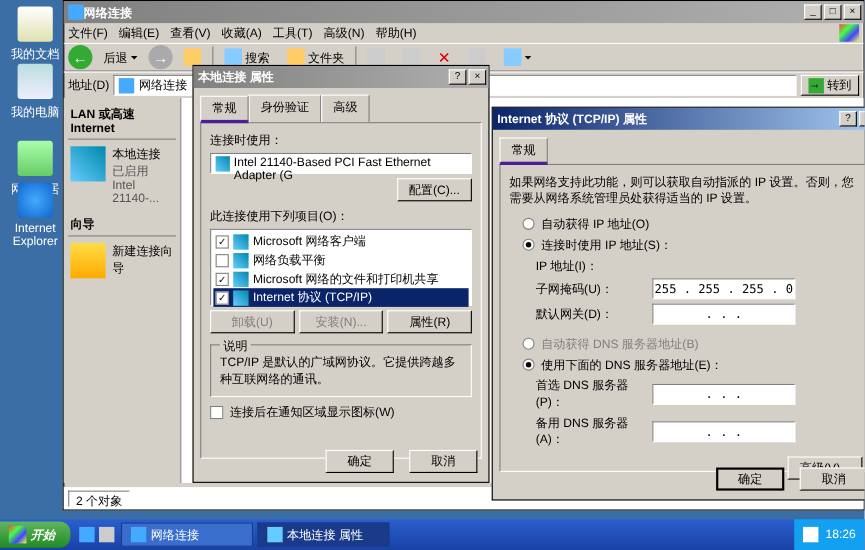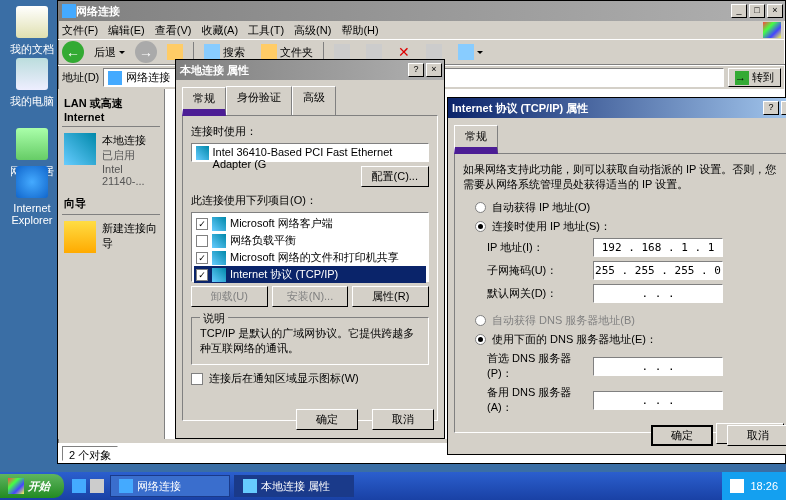--- a/index.html
+++ b/index.html
@@ -28,21 +28,21 @@
 .left{width:107px;background:#d4d0c8;border-right:1px solid #808080;padding:4px}
 .left .hdr{font-weight:bold;padding:3px 2px;border-bottom:1px solid #808080}
 .lc{display:flex;gap:6px;padding:6px 2px}
 .lc .icn{width:32px;height:32px;flex-shrink:0}
 .right{flex:1;background:#fff;padding:4px}
 .statusbar{position:absolute;bottom:0;left:0;right:0;height:20px;background:#ffffff;border-top:1px solid #fff;padding:2px 4px;display:flex}
 .statusbar span{border:1px solid #808080;border-right-color:#fff;border-bottom-color:#fff;padding:1px 6px}
 .dlg{position:absolute;background:#d4d0c8;border:1px solid #000;}
 .tabs{display:flex;padding:6px 6px 0}
 .tab{padding:3px 10px;background:#d4d0c8;border:1px solid #fff;border-right-color:#808080;border-bottom:none}
-.tab.act{background:#d4d0c8;border-bottom:7px solid #4c1d95;position:relative;top:1px}
+.tab.act{background:#d4d0c8;border-bottom:3px solid #4c1d95;position:relative;top:1px}
 .tabbody{margin:0 6px 6px;border:1px solid #fff;border-top-color:#808080;border-left-color:#808080;padding:8px;height:calc(100% - 72px);background:#d4d0c8}
 .field{height:19px;background:#fff;border:1px solid #808080;border-right-color:#fff;border-bottom-color:#fff;padding:2px 4px}
 .btn{height:21px;padding:0 10px;background:#d4d0c8;border:1px solid #fff;border-right-color:#000;border-bottom-color:#000;cursor:default;display:inline-flex;align-items:center;justify-content:center}
 .btn.def{border:2px solid #000}
 .listbox{background:#fff;border:1px solid #808080;border-right-color:#fff;border-bottom-color:#fff;padding:2px}
 .li{display:flex;align-items:center;gap:4px;padding:1px 2px}
 .cb{width:12px;height:12px;border:1px solid #808080;background:#fff;display:inline-flex;align-items:center;justify-content:center;font-size:9px}
 .rad{width:11px;height:11px;border-radius:50%;border:1px solid #808080;background:#fff;display:inline-flex;align-items:center;justify-content:center}
 .rad.on::after{content:"";width:5px;height:5px;border-radius:50%;background:#000}
 .grp{border:1px solid #808080;border-right-color:#fff;border-bottom-color:#fff;padding:8px;margin:6px 0;position:relative}
@@ -177,21 +177,21 @@
   </div>
   <div class="tabs">
     <div class="tab act">常规</div>
     <div class="tab">身份验证</div>
     <div class="tab">高级</div>
   </div>
   <div class="tabbody">
     <div>连接时使用：</div>
     <div class="field" style="margin:4px 0;display:flex;gap:4px">
         <span class="nic"></span>
-        <span>Intel 36410-Based PCI Fast Ethernet Adapter (G</span>
+        <span>Intel 21140-Based PCI Fast Ethernet Adapter (G</span>
       </div>
     <div style="text-align:right"><span class="btn">配置(C)...</span></div>
     <div style="margin-top:6px">此连接使用下列项目(O)：</div>
     <div class="listbox" style="height:70px;margin:4px 0">
       <div class="li">
           <span class="cb">✓</span>
           <span class="nic"></span>
           <span>Microsoft 网络客户端</span>
         </div>
       <div class="li">
@@ -244,21 +244,20 @@
     <div class="row" style="margin-left:12px">
         <span class="rad"></span>
         <span>自动获得 IP 地址(O)</span>
       </div>
     <div class="row" style="margin-left:12px">
         <span class="rad on"></span>
         <span>连接时使用 IP 地址(S)：</span>
       </div>
     <div class="row" style="margin-left:24px">
         <label>IP 地址(I)：</label>
-        <div class="ipf">192 . 168 .  1  .  1</div>
       </div>
     <div class="row" style="margin-left:24px">
         <label>子网掩码(U)：</label>
         <div class="ipf">255 . 255 . 255 .  0</div>
       </div>
     <div class="row" style="margin-left:24px">
         <label>默认网关(D)：</label>
         <div class="ipf"> .    .    . </div>
       </div>
     <div class="row dis" style="margin-left:12px;margin-top:10px">

